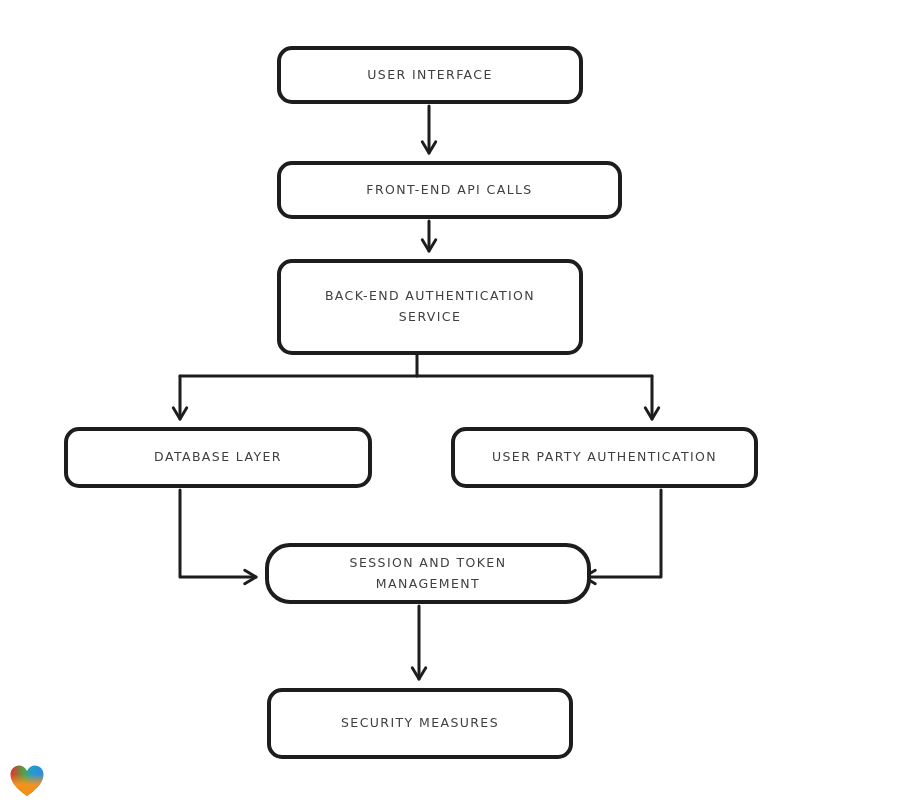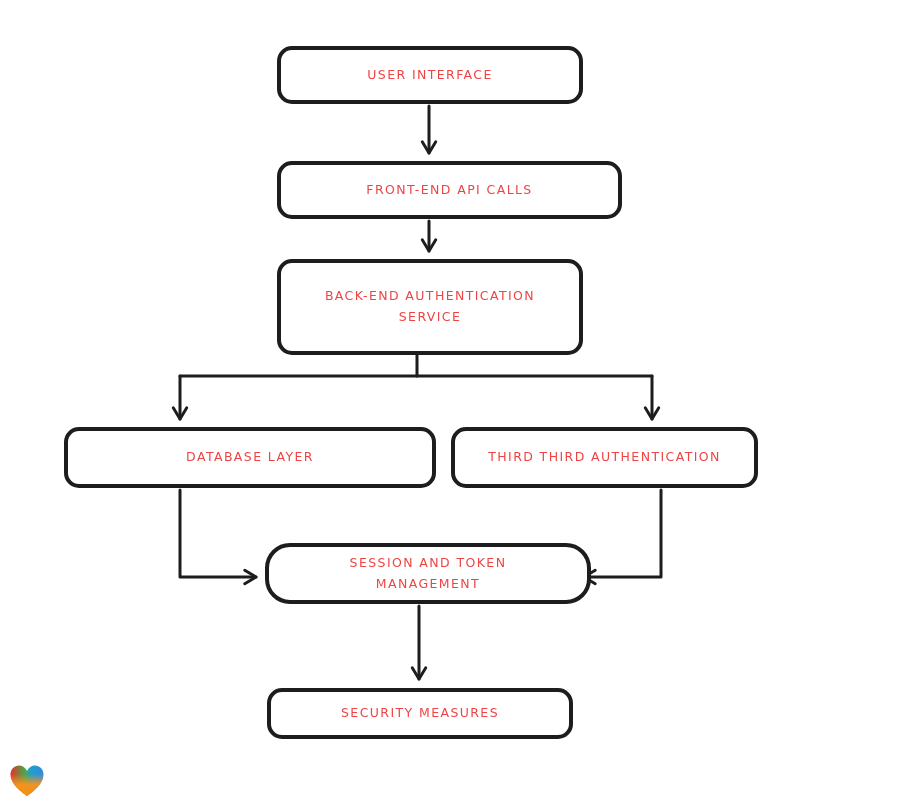--- a/index.html
+++ b/index.html
@@ -26,33 +26,33 @@
   .node {
     position: absolute;
     box-sizing: border-box;
     background: #ffffff;
     border: 4px solid #1d1d1d;
     border-radius: 15px;
     display: flex;
     align-items: center;
     justify-content: center;
     text-align: center;
-    color: #ef4444;
+    color: #404040;
     font-size: 12.5px;
     letter-spacing: 1.4px;
     line-height: 1.65;
     font-weight: 500;
   }
   .n1 { left: 277px; top: 46px;  width: 306px; height: 58px; padding: 0 24px; }
   .n2 { left: 277px; top: 161px; width: 345px; height: 58px; padding: 0 24px; }
   .n3 { left: 277px; top: 259px; width: 306px; height: 96px; padding: 0 30px; }
-  .n4 { left: 64px;  top: 427px; width: 372px; height: 61px; padding: 0 24px; }
+  .n4 { left: 64px;  top: 427px; width: 308px; height: 61px; padding: 0 24px; }
   .n5 { left: 451px; top: 427px; width: 307px; height: 61px; padding: 0 15px; }
   .n6 { left: 265px; top: 543px; width: 326px; height: 61px; padding: 0 55px; border-radius: 25px; }
-  .n7 { left: 267px; top: 688px; width: 306px; height: 51px; padding: 0 24px; }
+  .n7 { left: 267px; top: 688px; width: 306px; height: 71px; padding: 0 24px; }
   .logo {
     position: absolute;
     left: 7px;
     top: 761px;
     width: 40px;
     height: 40px;
   }
 </style>
 </head>
 <body>
@@ -88,21 +88,21 @@
 
   <div class="node n3">
     <span>BACK-END AUTHENTICATION SERVICE</span>
   </div>
 
   <div class="node n4">
     <span>DATABASE LAYER</span>
   </div>
 
   <div class="node n5">
-    <span>THIRD THIRD AUTHENTICATION</span>
+    <span>USER PARTY AUTHENTICATION</span>
   </div>
 
   <div class="node n6">
     <span>SESSION AND TOKEN MANAGEMENT</span>
   </div>
 
   <div class="node n7">
     <span>SECURITY MEASURES</span>
   </div>
 

